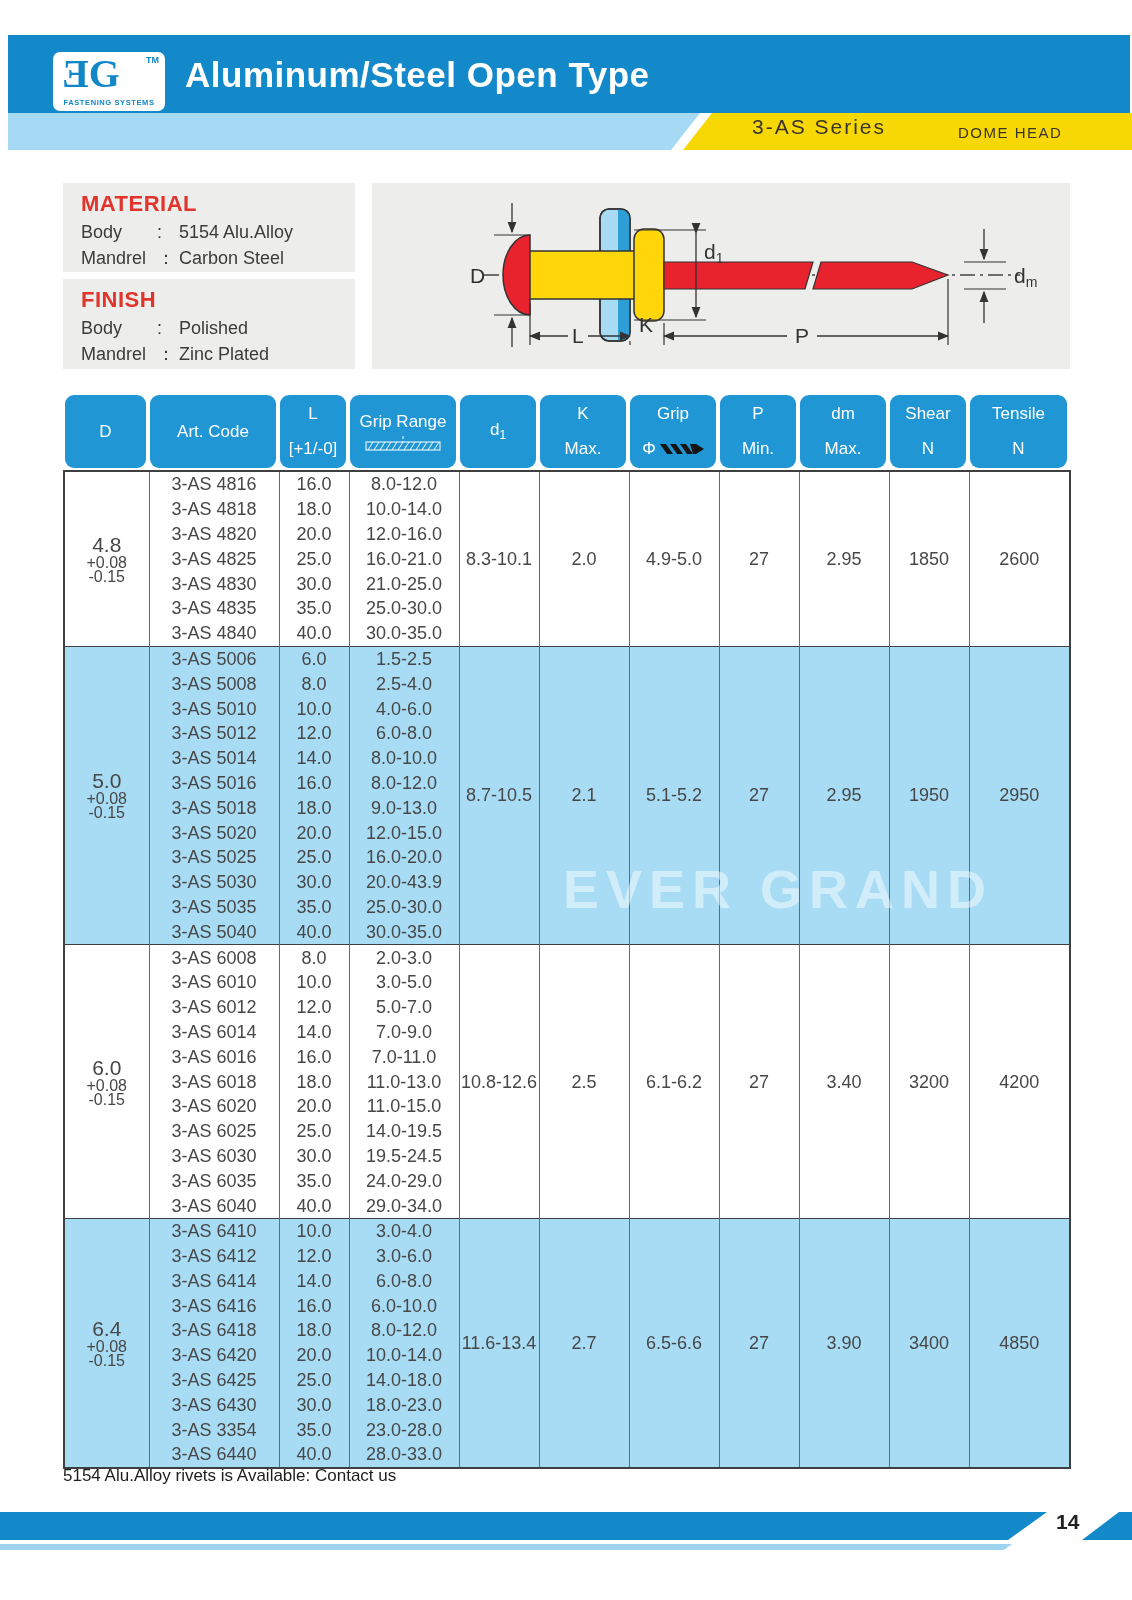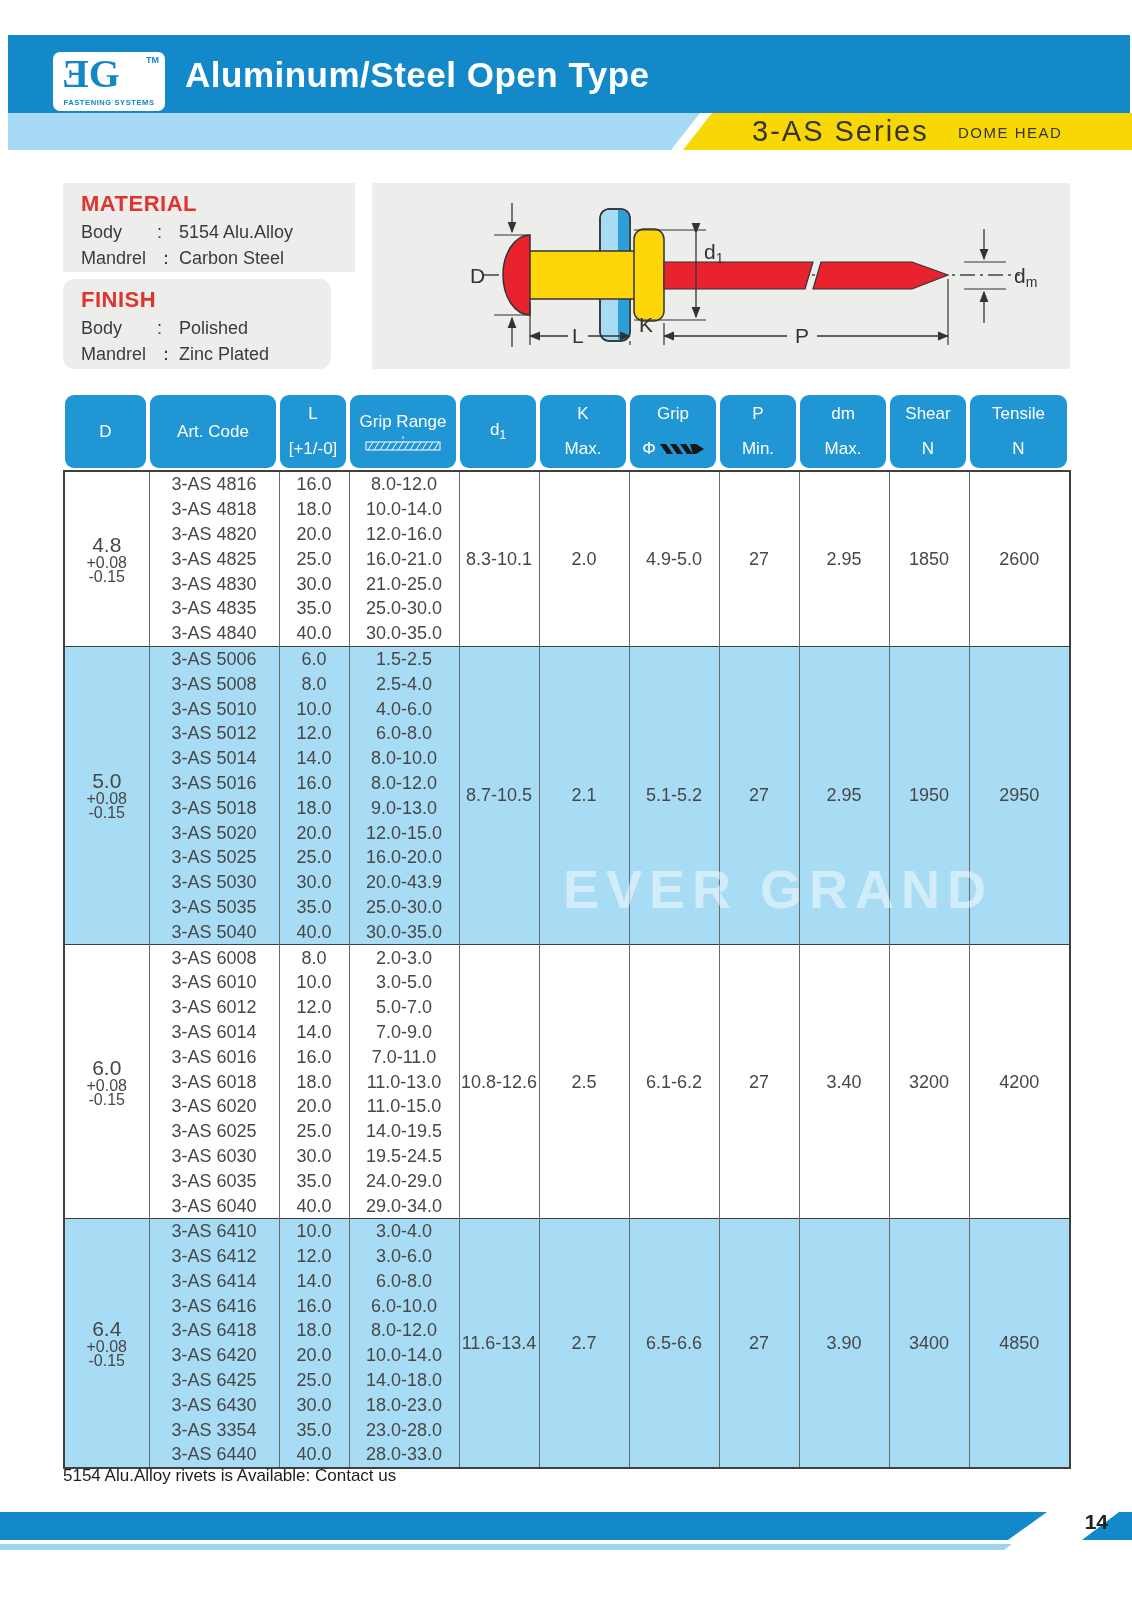--- a/index.html
+++ b/index.html
@@ -13,27 +13,27 @@
   .logo-letters .flip{display:inline-block;transform:scaleX(-1);}
   .logo-tm{position:absolute;right:6px;top:3px;font-size:9px;font-weight:bold;color:#1287c8;}
   .logo-sub{position:absolute;left:0;right:0;bottom:4px;text-align:center;font-size:7.5px;font-weight:bold;letter-spacing:.6px;color:#1287c8;}
   .band-title{position:absolute;left:177px;top:20px;font-size:35px;font-weight:bold;color:#ffffff;letter-spacing:.5px;}
 
   .light-band{position:absolute;left:8px;top:113px;width:1124px;height:37px;background:#a6d9f3;}
   .banner-gap{position:absolute;left:600px;top:113px;width:532px;height:37px;background:#ffffff;
     clip-path:polygon(100px 0,532px 0,532px 100%,71px 100%);}
   .series-banner{position:absolute;left:600px;top:113px;width:532px;height:37px;background:#f7d804;
     clip-path:polygon(112px 0,532px 0,532px 100%,83px 100%);}
-  .series-text{position:absolute;left:152px;top:2px;font-size:29px;color:#38342a;letter-spacing:2px;text-align:right;}
+  .series-text{position:absolute;left:152px;top:2px;font-size:21px;color:#38342a;letter-spacing:2px;text-align:right;}
   .head-type-text{position:absolute;left:358px;top:11px;font-size:15px;color:#38342a;letter-spacing:1.5px;}
 
   
   .panel{position:absolute;background:#ededec;}
   .panel-material{left:63px;top:183px;width:292px;height:89px;}
-  .panel-finish{left:63px;top:279px;width:268px;height:90px;border-radius:11px;}
+  .panel-finish{left:63px;top:279px;width:292px;height:90px;}
   .panel-h{margin:8px 0 2px 18px;font-size:22px;font-weight:bold;color:#e0342c;letter-spacing:.5px;}
   .spec-row{display:flex;margin-left:18px;font-size:18px;color:#3b3b3b;line-height:26px;}
   .spec-row .lab{width:76px;}
   .spec-row .sep{width:22px;}
   .panel-diagram{left:372px;top:183px;width:698px;height:186px;}
 
   
   .thead-grid{position:absolute;left:63px;top:393px;width:1006px;height:77px;display:grid;
     grid-template-columns:85px 130px 70px 110px 80px 90px 90px 80px 90px 80px 101px;}
   .hcell{padding:2px;box-sizing:border-box;}
@@ -61,21 +61,21 @@
 
   .foot-note{position:absolute;left:63px;top:1466px;font-size:17px;color:#1d1d1d;}
 
   
   .foot-bar{position:absolute;left:0;top:1512px;width:1132px;height:28px;background:#1389c9;
     clip-path:polygon(0 0,1047px 0,1008px 100%,0 100%);}
   .foot-bar-sliver{position:absolute;left:0;top:1512px;width:1132px;height:28px;background:#1389c9;
     clip-path:polygon(1119px 0,1132px 0,1132px 100%,1082px 100%);}
   .foot-bar-light{position:absolute;left:0;top:1544px;width:1132px;height:6px;background:#9fd4ef;
     clip-path:polygon(0 0,1012px 0,1004px 100%,0 100%);}
-  .page-num{position:absolute;left:1056px;top:1510px;width:52px;text-align:right;font-size:21px;font-weight:bold;color:#222;}
+  .page-num{position:absolute;left:1056px;top:1510px;width:52px;text-align:left;font-size:21px;font-weight:bold;color:#222;}
 
   svg text{font-family:"Liberation Sans",sans-serif;}
 </style>
 </head>
 <body>
 
 <div class="page">
 
   <div class="top-band">
     <div class="logo-box">

